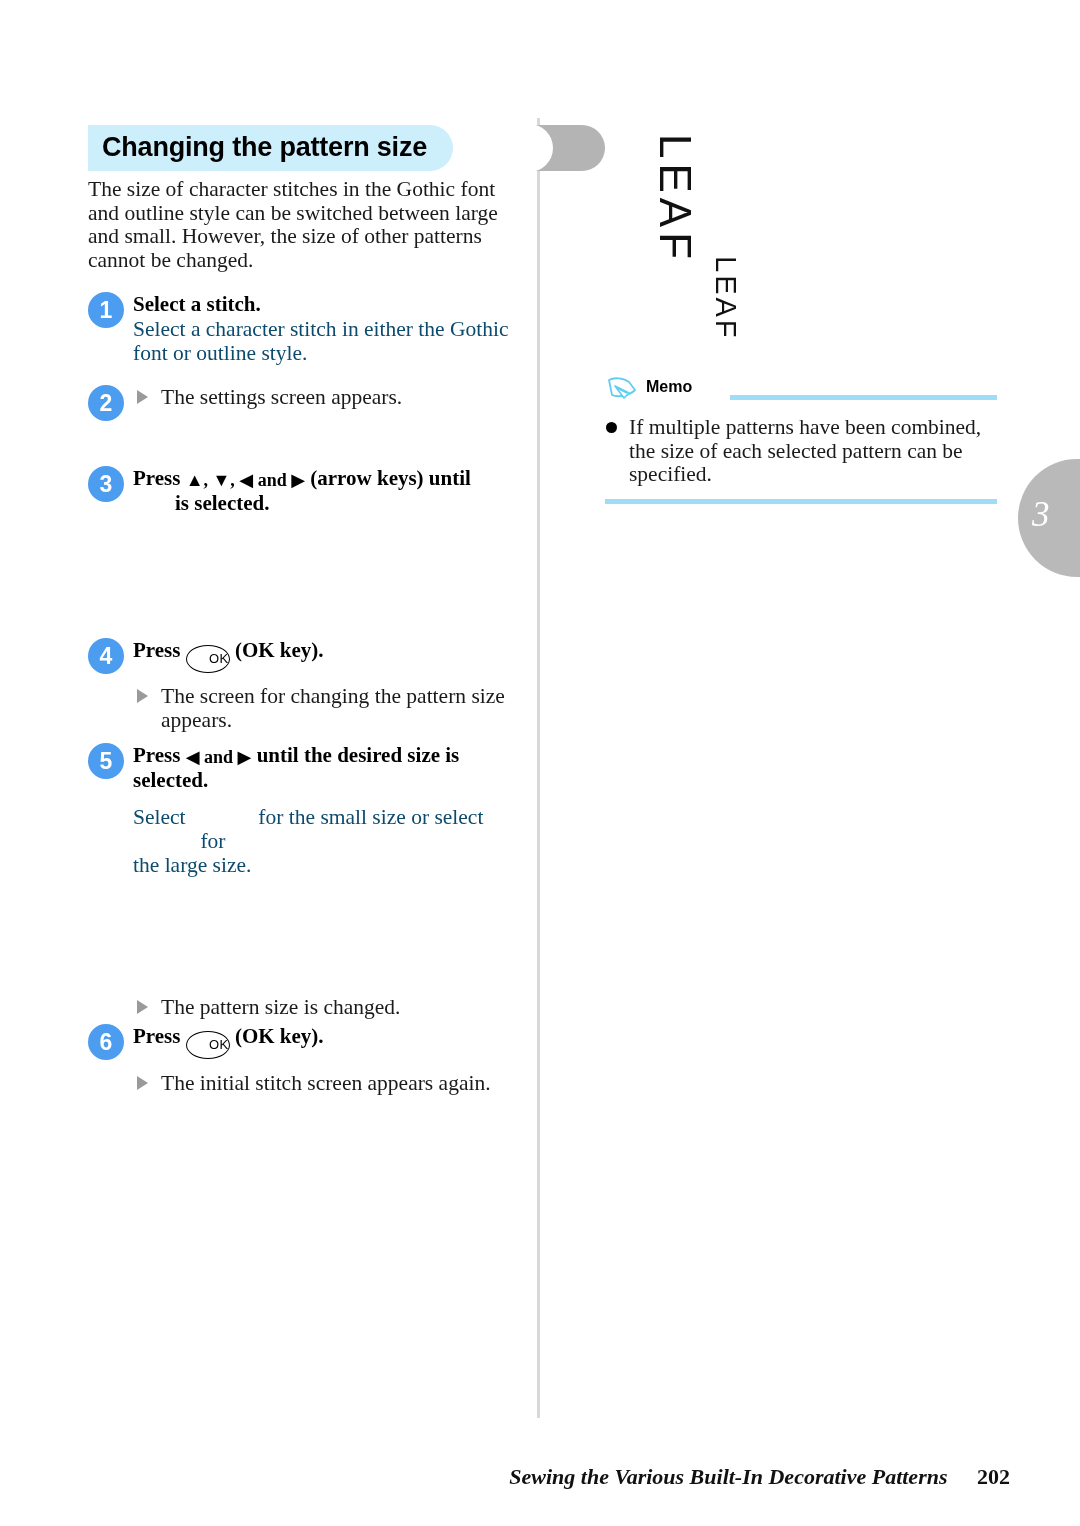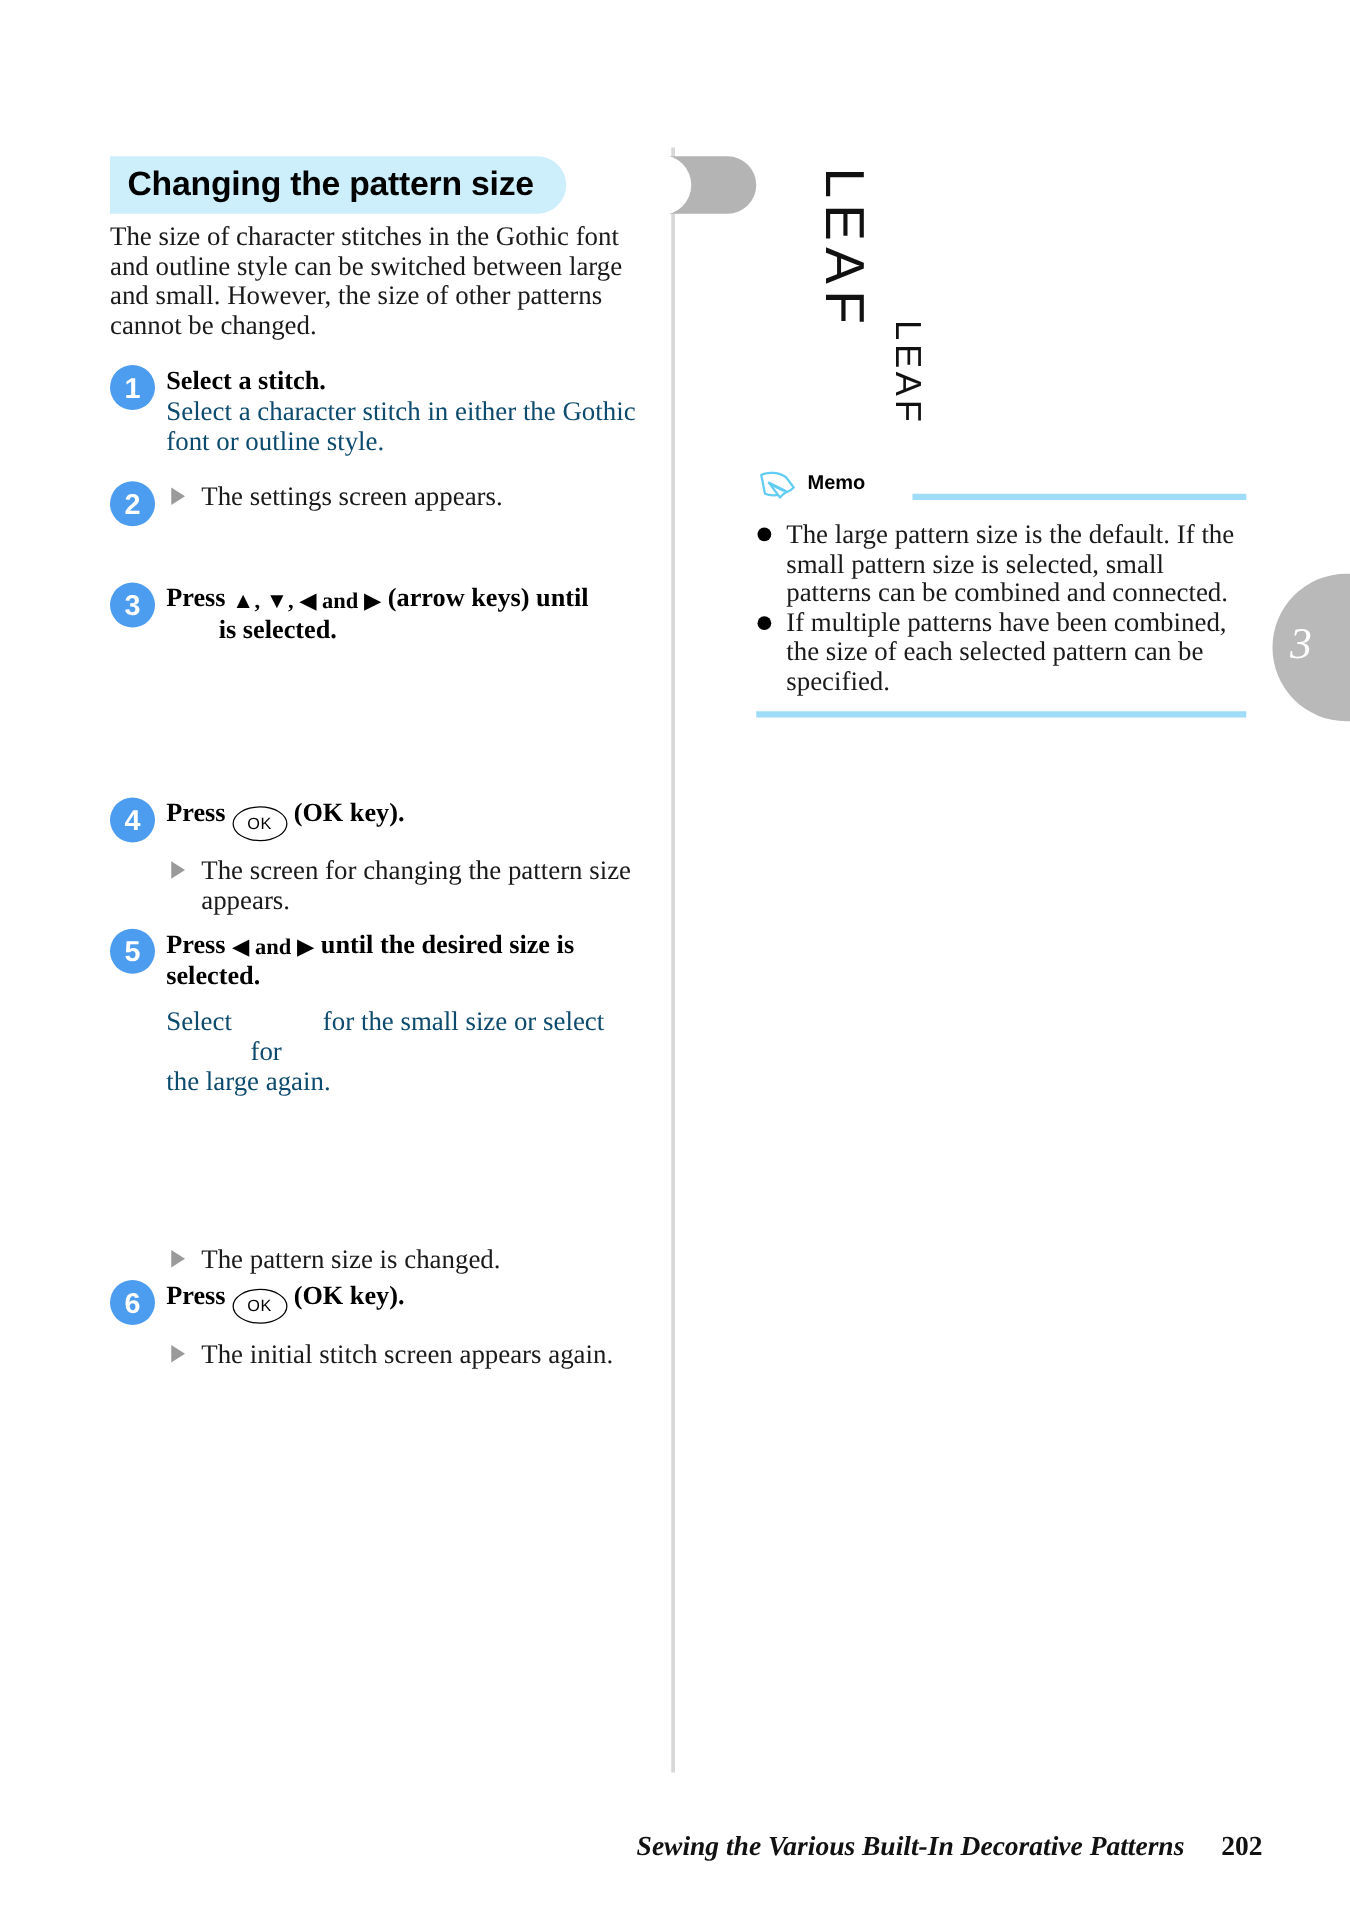--- a/index.html
+++ b/index.html
@@ -159,21 +159,21 @@
     display: inline-block;
     vertical-align: -6px;
     width: 42px;
     height: 26px;
     border: 1.6px solid #000;
     border-radius: 50%;
     font-family: "Liberation Sans", sans-serif;
     font-weight: normal;
     font-size: 13px;
     line-height: 25px;
-    text-align: center;
+    text-align: right;
     letter-spacing: 0.5px;
   }
   .gap-slot {
     display: inline-block;
     width: 62px;
   }
   .leaf-big {
     position: absolute;
     left: 700px;
     top: 134px;
@@ -372,21 +372,21 @@
         <span>until the desired size is</span>
       </div>
       <div class="step-head">selected.</div>
       <div class="step-sub" style="margin-top:12px;">
         <span>Select</span>
         <span class="gap-slot"></span>
         <span>for the small size or select</span>
         <span class="gap-slot"></span>
         <span>for</span>
       </div>
-      <div class="step-sub">the large again.</div>
+      <div class="step-sub">the large size.</div>
       <div class="result" style="margin-top:118px;">
         <span class="tri"></span>
         <span>The pattern size is changed.</span>
       </div>
     </div>
   </div>
 
   <div class="step" style="top:1024px;">
     <div class="step-badge">6</div>
     <div class="step-body">
@@ -413,24 +413,20 @@
           <path d="M10 10 L24 17 L19 22 Z" fill="#ffffff" stroke="#62cdf2" stroke-width="1.7" stroke-linejoin="round"></path>
           <path d="M12 12 L22 17" fill="none" stroke="#62cdf2" stroke-width="1.4"></path>
         </svg>
       </span>
       <span class="memo-title">Memo</span>
       <span class="memo-rule-top"></span>
     </div>
     <ul class="memo-list">
       <li>
         <span class="dot"></span>
-        <span>The large pattern size is the default. If the small pattern size is selected, small patterns can be combined and connected.</span>
-      </li>
-      <li>
-        <span class="dot"></span>
         <span>If multiple patterns have been combined, the size of each selected pattern can be specified.</span>
       </li>
     </ul>
     <div class="memo-rule-bottom"></div>
   </div>
 
   <div class="chapter-tab">
     <span class="chapter-num">3</span>
   </div>
 

